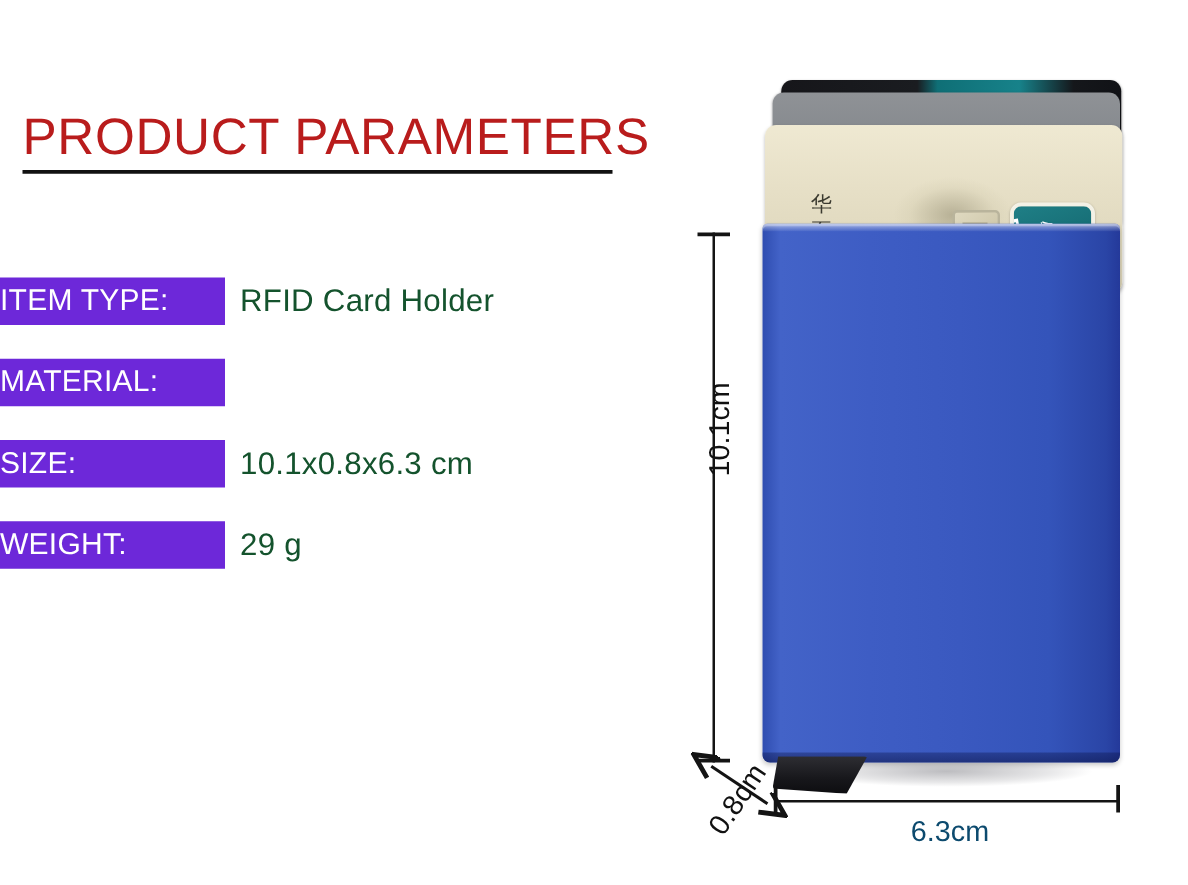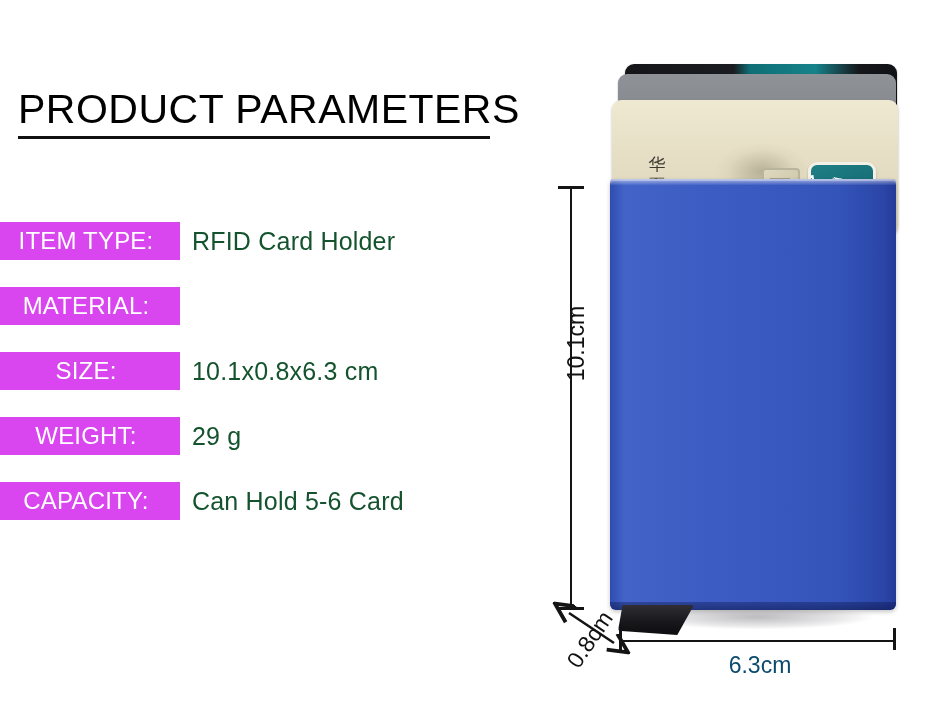--- a/index.html
+++ b/index.html
@@ -18,21 +18,21 @@
   }
 
   
   #page-title {
     position: absolute;
     left: 18px;
     top: 86px;
     font-size: 41px;
     letter-spacing: 0.5px;
     font-weight: 400;
-    color: #000000;
+    color: #b91c1c;
     white-space: nowrap;
     text-align: center;
   }
   #title-rule {
     position: absolute;
     left: 18px;
     top: 136px;
     width: 472px;
     height: 3px;
     background: #111111;
@@ -48,25 +48,25 @@
   .spec-row {
     position: relative;
     height: 65px;
   }
   .spec-chip {
     position: absolute;
     left: 0;
     top: 0;
     width: 180px;
     height: 38px;
-    background: #d946ef;
+    background: #6d28d9;
     color: #ffffff;
     font-size: 24px;
     line-height: 38px;
-    text-align: center;
+    text-align: left;
     padding-right: 8px;
     box-sizing: border-box;
     white-space: nowrap;
     letter-spacing: 0.2px;
   }
   .spec-value {
     position: absolute;
     left: 192px;
     top: 0;
     height: 38px;
@@ -400,24 +400,20 @@
   <div class="spec-row">
     <div class="spec-chip">SIZE:</div>
     <div class="spec-value">10.1x0.8x6.3 cm</div>
   </div>
 
   <div class="spec-row">
     <div class="spec-chip">WEIGHT:</div>
     <div class="spec-value">29  g</div>
   </div>
 
-  <div class="spec-row">
-    <div class="spec-chip">CAPACITY:</div>
-    <div class="spec-value">Can Hold 5-6 Card</div>
-  </div>
 
 </div>
 
 <div id="product-figure">
 
   <div id="card-stack">
     <div class="card" id="card-back"></div>
 
     <div class="card" id="card-grey">
       <div id="card-grey-swoosh"></div>

